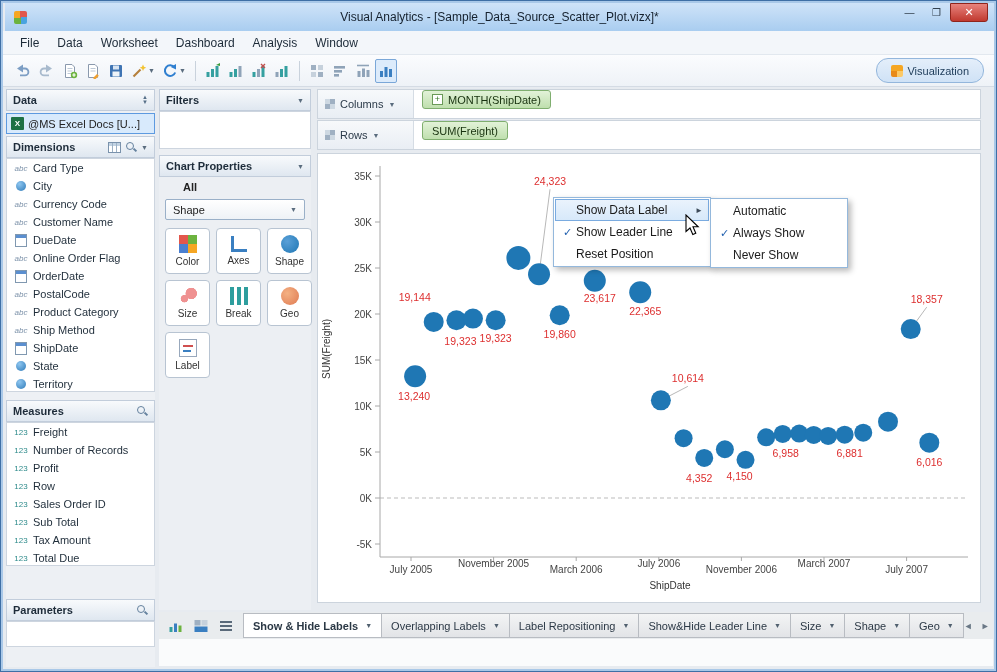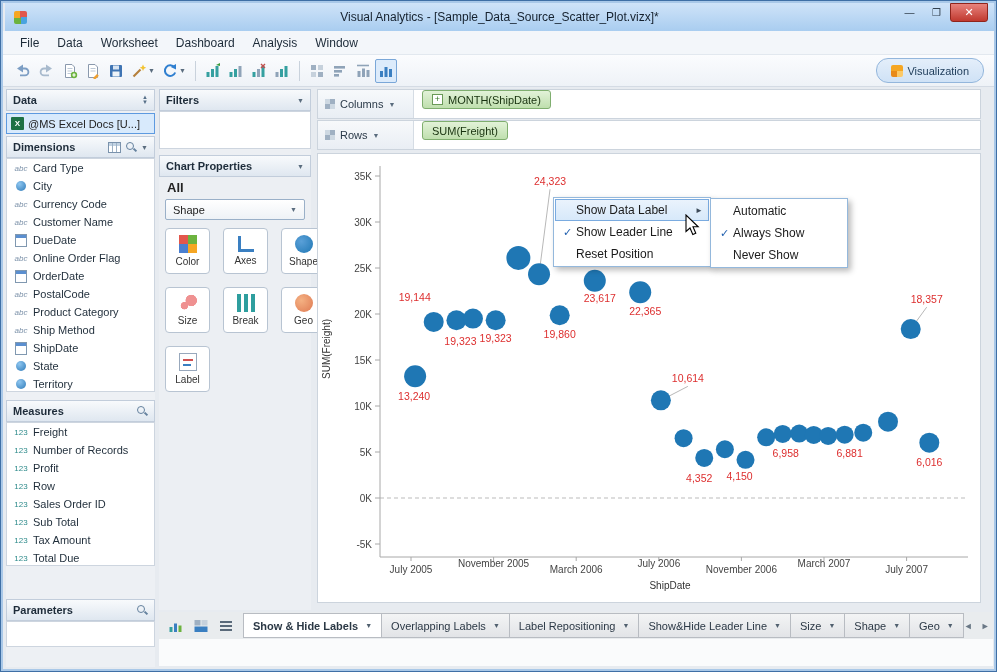--- a/index.html
+++ b/index.html
@@ -75,26 +75,26 @@
   .fi.icon-date::before{content:"";width:10px;height:11px;border:1px solid #8098b0;
     background:linear-gradient(#5b8fd0 0 3px,#fff 3px);}
   .lp-spacer{flex:1;}
   .params-box{height:26px;flex:none;background:#fff;border:1px solid #cdd5df;margin-bottom:20px;}
 
   
   .props-panel{position:absolute;left:158px;top:88px;width:152px;height:521px;
     background:#eceff3;display:flex;flex-direction:column;}
   .filters-box{height:38px;flex:none;background:#fff;border:1px solid #cdd5df;margin-bottom:6px;}
   .all-strip{height:20px;flex:none;display:flex;align-items:center;padding:0 8px;
-    font-weight:bold;font-size:13px;color:#222;}
+    font-weight:bold;font-size:11px;color:#222;margin-left:16px;}
   .shape-select{margin:2px 6px 4px 6px;height:21px;flex:none;display:flex;align-items:center;
     background:linear-gradient(#ffffff,#eef2f6);border:1px solid #9ab0c8;border-radius:2px;
     padding:0 7px;font-size:11px;}
   .shape-select .spacer{flex:1;}
-  .prop-grid{display:grid;grid-template-columns:repeat(3,45px);gap:13px;padding:4px 6px;}
+  .prop-grid{display:grid;grid-template-columns:repeat(3,45px);gap:6px;padding:4px 6px;}
   .prop-btn{width:45px;height:46px;background:#fff;border:1px solid #b8c4d2;border-radius:4px;
     display:flex;flex-direction:column;align-items:center;justify-content:center;gap:3px;
     font-size:10px;color:#333;}
   .bicon{width:18px;height:18px;display:block;}
   .bicon.icon-color{background:conic-gradient(#6cb33f 0 25%, #f5a623 0 50%, #4a7fd0 0 75%, #e2574c 0);}
   .bicon.icon-axes{width:16px;height:16px;border-left:3px solid #3a7fc1;border-bottom:3px solid #3a7fc1;}
   .bicon.icon-shape{border-radius:50%;background:radial-gradient(circle at 35% 35%,#5aa0d8,#1f77b4);}
   .bicon.icon-size{background:
     radial-gradient(circle at 30% 65%,#ef9191 0 3.5px,rgba(0,0,0,0) 4px),
     radial-gradient(circle at 68% 36%,#ef9191 0 5.5px,rgba(0,0,0,0) 6px);}

